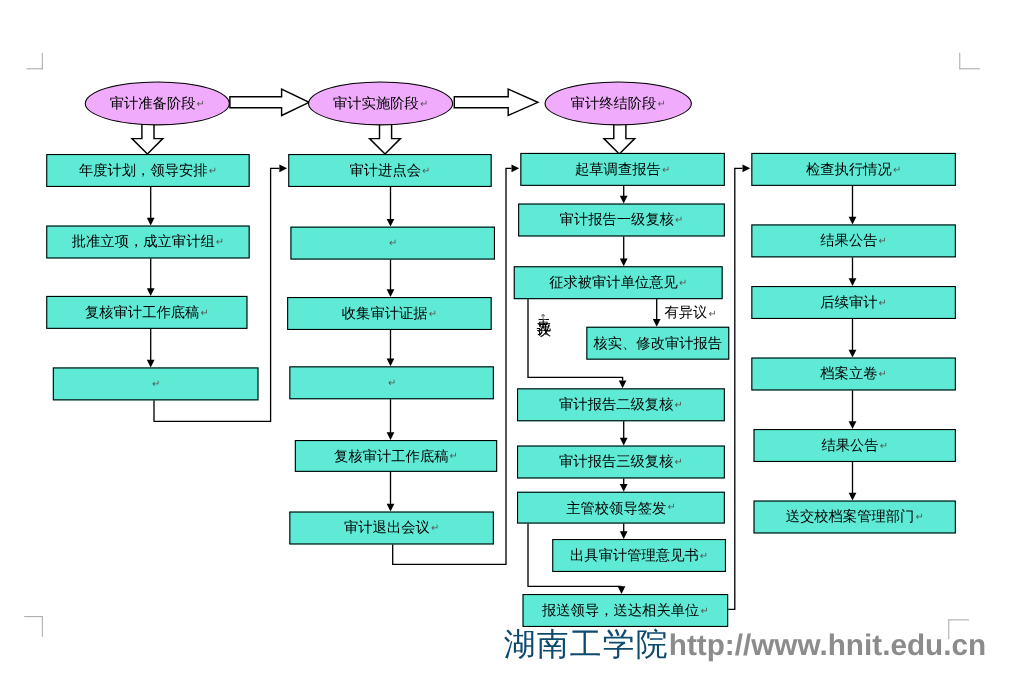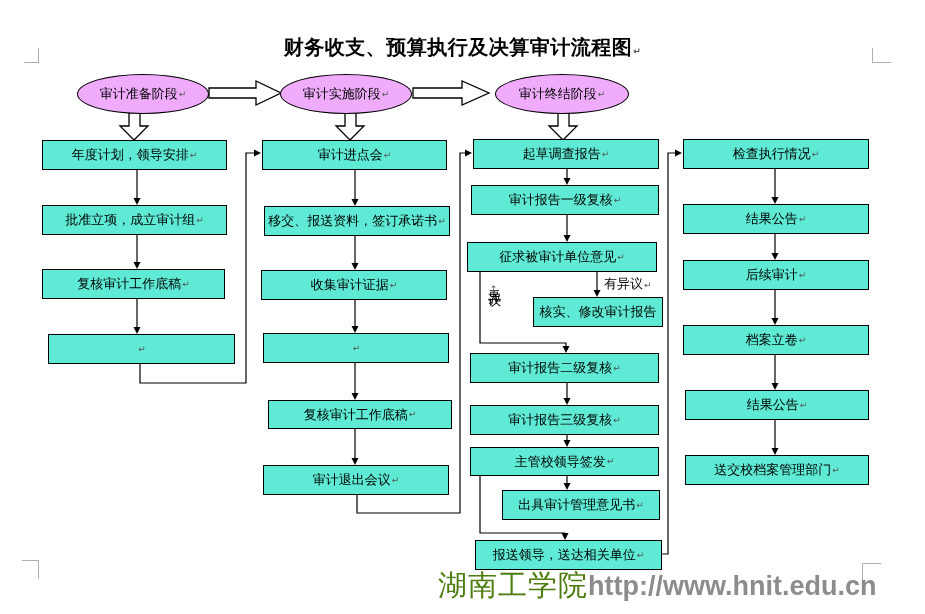--- a/index.html
+++ b/index.html
@@ -22,34 +22,33 @@
     display:flex;align-items:center;justify-content:center;font-size:13px;z-index:2;white-space:nowrap;
   }
   .node{
     position:absolute;border:1px solid #000;background:#5eead4;
     display:flex;align-items:center;justify-content:center;font-size:13px;z-index:2;white-space:nowrap;
   }
   .rm{font-size:9px;color:#555;margin-left:1px;line-height:1;align-self:center;}
   .branch-label{position:absolute;font-size:13px;z-index:2;white-space:nowrap;}
   .branch-label.vertical{writing-mode:vertical-rl;letter-spacing:2px;}
   .watermark{position:absolute;left:438px;top:566px;z-index:4;white-space:nowrap;}
-  .watermark .site{font-family:"Liberation Serif","DejaVu Serif",serif;font-size:29px;color:#4d7c0f;letter-spacing:1px;}
+  .watermark .site{font-family:"Liberation Serif","DejaVu Serif",serif;font-size:29px;color:#0c4a6e;letter-spacing:1px;margin-left:20px;}
   .watermark .url{font-family:"Liberation Sans","DejaVu Sans",sans-serif;font-size:27px;font-weight:bold;color:#8c8c8c;}
 </style>
 </head>
 <body>
 
 <div class="page">
 
   <div class="crop tl"></div>
   <div class="crop tr"></div>
   <div class="crop bl"></div>
   <div class="crop br"></div>
 
-  <div class="title"><span>财务收支、预算执行及决算审计流程图</span><span class="rm">↵</span></div>
 
   <svg class="connectors" width="925" height="614" viewBox="0 0 925 614">
 
     <g fill="#ffffff" stroke="#000000" stroke-width="1.3">
       <polygon points="209,88 256,88 256,81 281,93 256,105 256,98 209,98"></polygon>
       <polygon points="413,88 462,88 462,81 489,93 462,105 462,98 413,98"></polygon>
       <polygon points="129,112 140,112 140,126 148,126 134,140 120,126 129,126 129,112"></polygon>
       <polygon points="345,112 356,112 356,126 364,126 350,140 336,126 345,126 345,112"></polygon>
       <polygon points="558,112 569,112 569,126 577,126 563,140 549,126 558,126 558,112"></polygon>
     </g>
@@ -145,21 +144,20 @@
     </div>
   <div class="node" style="left:48px;top:334px;width:185px;height:28px">
       <span class="rm">↵</span>
     </div>
 
   <div class="node" style="left:262px;top:140px;width:183px;height:28px">
       <span>审计进点会</span>
       <span class="rm">↵</span>
     </div>
   <div class="node" style="left:264px;top:206px;width:184px;height:28px">
-      <span>移交、报送资料，签订承诺书</span>
       <span class="rm">↵</span>
     </div>
   <div class="node" style="left:261px;top:270px;width:184px;height:28px">
       <span>收集审计证据</span>
       <span class="rm">↵</span>
     </div>
   <div class="node" style="left:263px;top:333px;width:184px;height:28px">
       <span class="rm">↵</span>
     </div>
   <div class="node" style="left:268px;top:400px;width:182px;height:27px">

